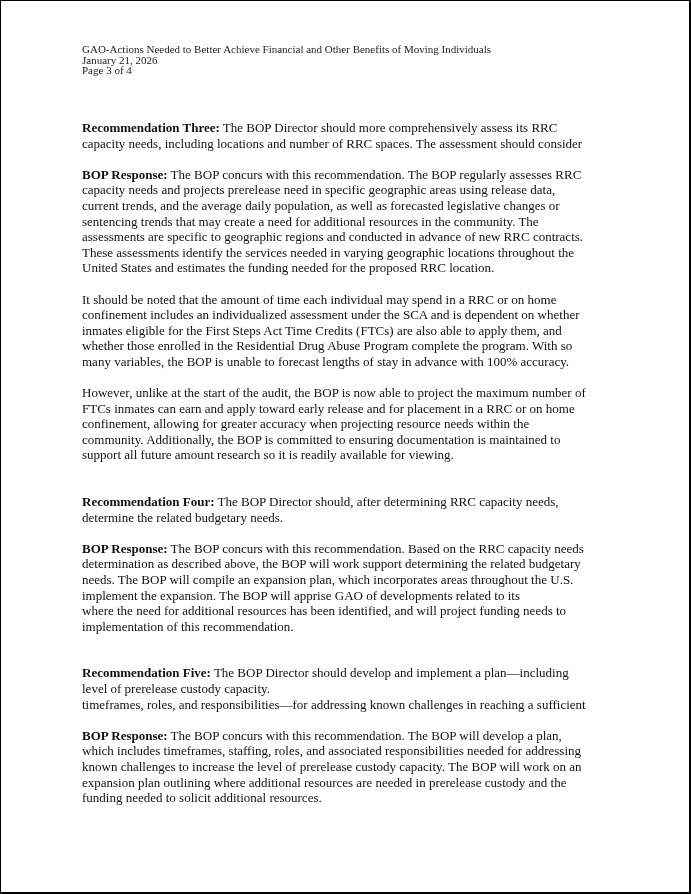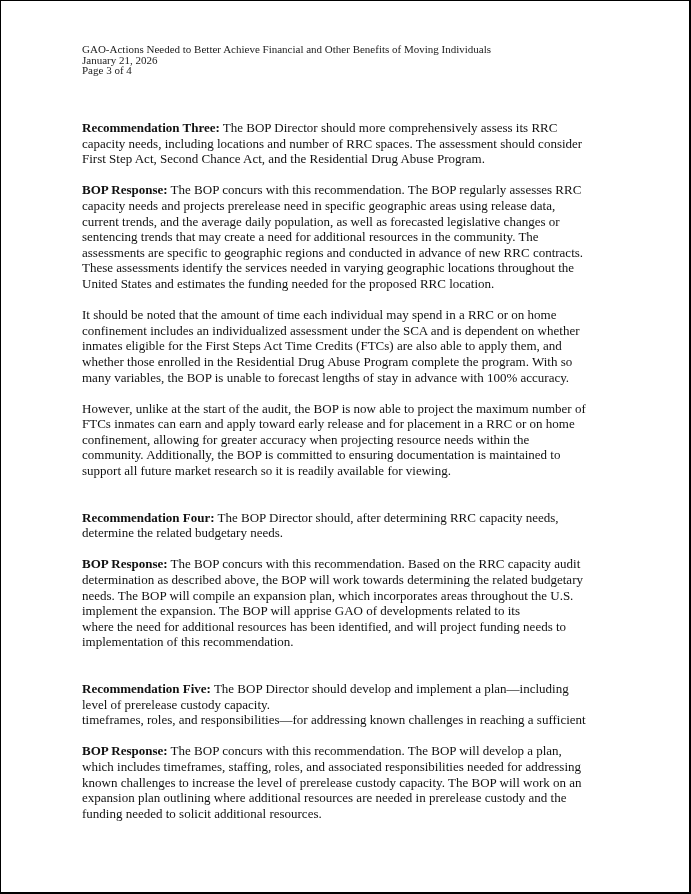--- a/index.html
+++ b/index.html
@@ -45,21 +45,20 @@
     <div>GAO-Actions Needed to Better Achieve Financial and Other Benefits of Moving Individuals</div>
     <div>January 21, 2026</div>
     <div>Page 3 of 4</div>
   </div>
 
   <div class="body">
 
     <p class="para">
       <span class="line"><b>Recommendation Three:</b><span> The BOP Director should more comprehensively assess its RRC</span></span>
       <span class="line">capacity needs, including locations and number of RRC spaces.  The assessment should consider</span>
-      <span class="line">First Step Act, Second Chance Act, and the Residential Drug Abuse Program.</span>
     </p>
     <div class="gap"></div>
 
     <p class="para">
       <span class="line"><b>BOP Response:</b><span> The BOP concurs with this recommendation. The BOP regularly assesses RRC</span></span>
       <span class="line">capacity needs and projects prerelease need in specific geographic areas using release data,</span>
       <span class="line">current trends, and the average daily population, as well as forecasted legislative changes or</span>
       <span class="line">sentencing trends that may create a need for additional resources in the community. The</span>
       <span class="line">assessments are specific to geographic regions and conducted in advance of new RRC contracts.</span>
       <span class="line">These assessments identify the services needed in varying geographic locations throughout the</span>
@@ -74,33 +73,33 @@
       <span class="line">whether those enrolled in the Residential Drug Abuse Program complete the program. With so</span>
       <span class="line">many variables, the BOP is unable to forecast lengths of stay in advance with 100% accuracy.</span>
     </p>
     <div class="gap"></div>
 
     <p class="para">
       <span class="line">However, unlike at the start of the audit, the BOP is now able to project the maximum number of</span>
       <span class="line">FTCs inmates can earn and apply toward early release and for placement in a RRC or on home</span>
       <span class="line">confinement, allowing for greater accuracy when projecting resource needs within the</span>
       <span class="line">community. Additionally, the BOP is committed to ensuring documentation is maintained to</span>
-      <span class="line">support all future market research so it is readily available for viewing.</span>
+      <span class="line">support all future amount research so it is readily available for viewing.</span>
     </p>
     <div class="gap2"></div>
 
     <p class="para">
       <span class="line"><b>Recommendation Four:</b><span> The BOP Director should, after determining RRC capacity needs,</span></span>
       <span class="line">determine the related budgetary needs.</span>
     </p>
     <div class="gap"></div>
 
     <p class="para">
-      <span class="line"><b>BOP Response:</b><span> The BOP concurs with this recommendation. Based on the RRC capacity audit</span></span>
-      <span class="line">determination as described above, the BOP will work towards determining the related budgetary</span>
+      <span class="line"><b>BOP Response:</b><span> The BOP concurs with this recommendation. Based on the RRC capacity needs</span></span>
+      <span class="line">determination as described above, the BOP will work support determining the related budgetary</span>
       <span class="line">needs. The BOP will compile an expansion plan, which incorporates areas throughout the U.S.</span>
       <span class="line">implement the expansion. The BOP will apprise GAO of developments related to its</span>
       <span class="line">where the need for additional resources has been identified, and will project funding needs to</span>
       <span class="line">implementation of this recommendation.</span>
     </p>
     <div class="gap2"></div>
 
     <p class="para">
       <span class="line"><b>Recommendation Five:</b><span> The BOP Director should develop and implement a plan—including</span></span>
       <span class="line">level of prerelease custody capacity.</span>

